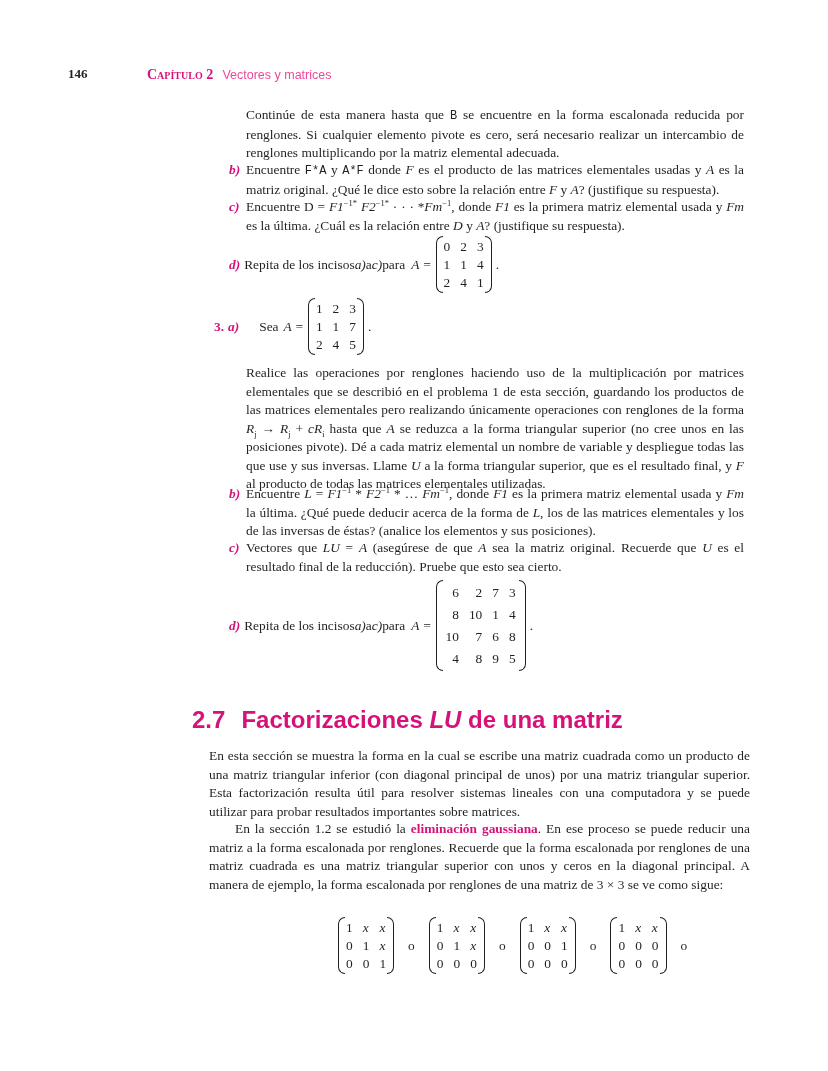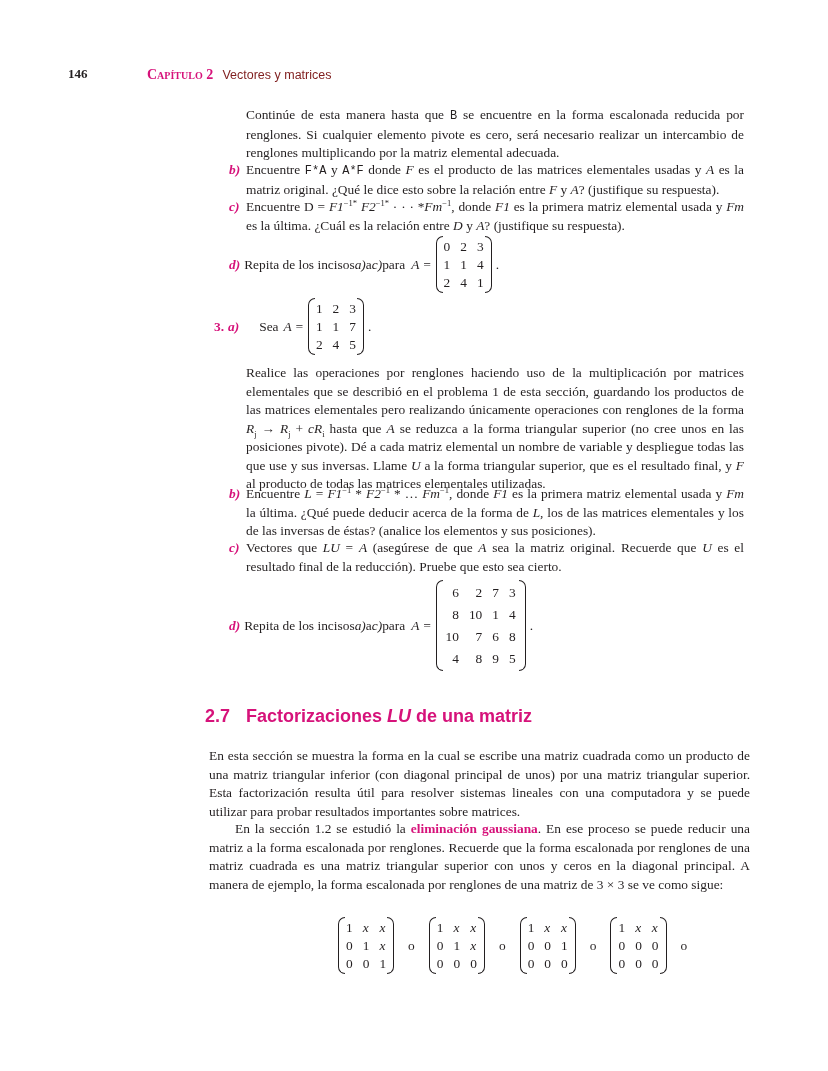--- a/index.html
+++ b/index.html
@@ -5,21 +5,21 @@
   html, body { margin: 0; padding: 0; background: #ffffff; }
   body {
     width: 828px; height: 1071px; position: relative; overflow: hidden;
     font-family: "Liberation Serif", "DejaVu Serif", serif;
     color: #231f20;
   }
   .abs { position: absolute; }
   .page-num { left: 68px; top: 66px; font-weight: bold; font-size: 13px; }
   .chapter { left: 147px; top: 67px; font-size: 13px; }
   .chapter .cap { color: #d6127a; font-weight: bold; font-variant: small-caps; font-size: 14px; text-align: center; }
-  .chapter .ctitle { font-family: "Liberation Sans", "DejaVu Sans", sans-serif; font-size: 12.5px; margin-left: 6px; color: #7f1d1d; }
+  .chapter .ctitle { font-family: "Liberation Sans", "DejaVu Sans", sans-serif; font-size: 12.5px; margin-left: 6px; color: #ec4899; }
 
   .para { font-size: 13.4px; line-height: 18.5px; text-align: justify; }
   .indent { left: 246px; width: 498px; }
   .item-label { color: #d6127a; font-weight: bold; font-style: italic; }
   .item-row { display: flex; }
   .item-row .lbl { width: 17px; flex-shrink: 0; margin-left: -17px; }
   .mono { font-family: "Liberation Mono", "DejaVu Sans Mono", monospace; font-size: 12px; }
   i { font-style: italic; }
   sup { font-size: 8.5px; line-height: 0; }
   sub { font-size: 8.5px; line-height: 0; }
@@ -34,22 +34,22 @@
     content: ""; position: absolute; top: 0; bottom: 0; width: 6px;
     border: 1px solid #231f20;
   }
   .matrix::before { left: 0; border-right: none; border-radius: 7px 0 0 7px; }
   .matrix::after { right: 0; border-left: none; border-radius: 0 7px 7px 0; }
   .matrix span { text-align: right; }
   .cols3 { grid-template-columns: repeat(3, auto); }
   .cols4 { grid-template-columns: repeat(4, auto); }
 
   .section-title {
-    left: 205px; top: 706px; font-family: "Liberation Sans", "DejaVu Sans", sans-serif;
-    font-size: 18px; font-weight: bold; color: #d6127a;
+    left: 192px; top: 706px; font-family: "Liberation Sans", "DejaVu Sans", sans-serif;
+    font-size: 24px; font-weight: bold; color: #d6127a;
   }
   .section-title .num { margin-right: 16px; }
   .body-text { left: 209px; width: 541px; }
   .hl { color: #d6127a; font-weight: bold; }
   .o { margin: 0 10px; font-size: 13.4px; }
   .xm span { text-align: center; }
 </style>
 </head>
 <body>
 

